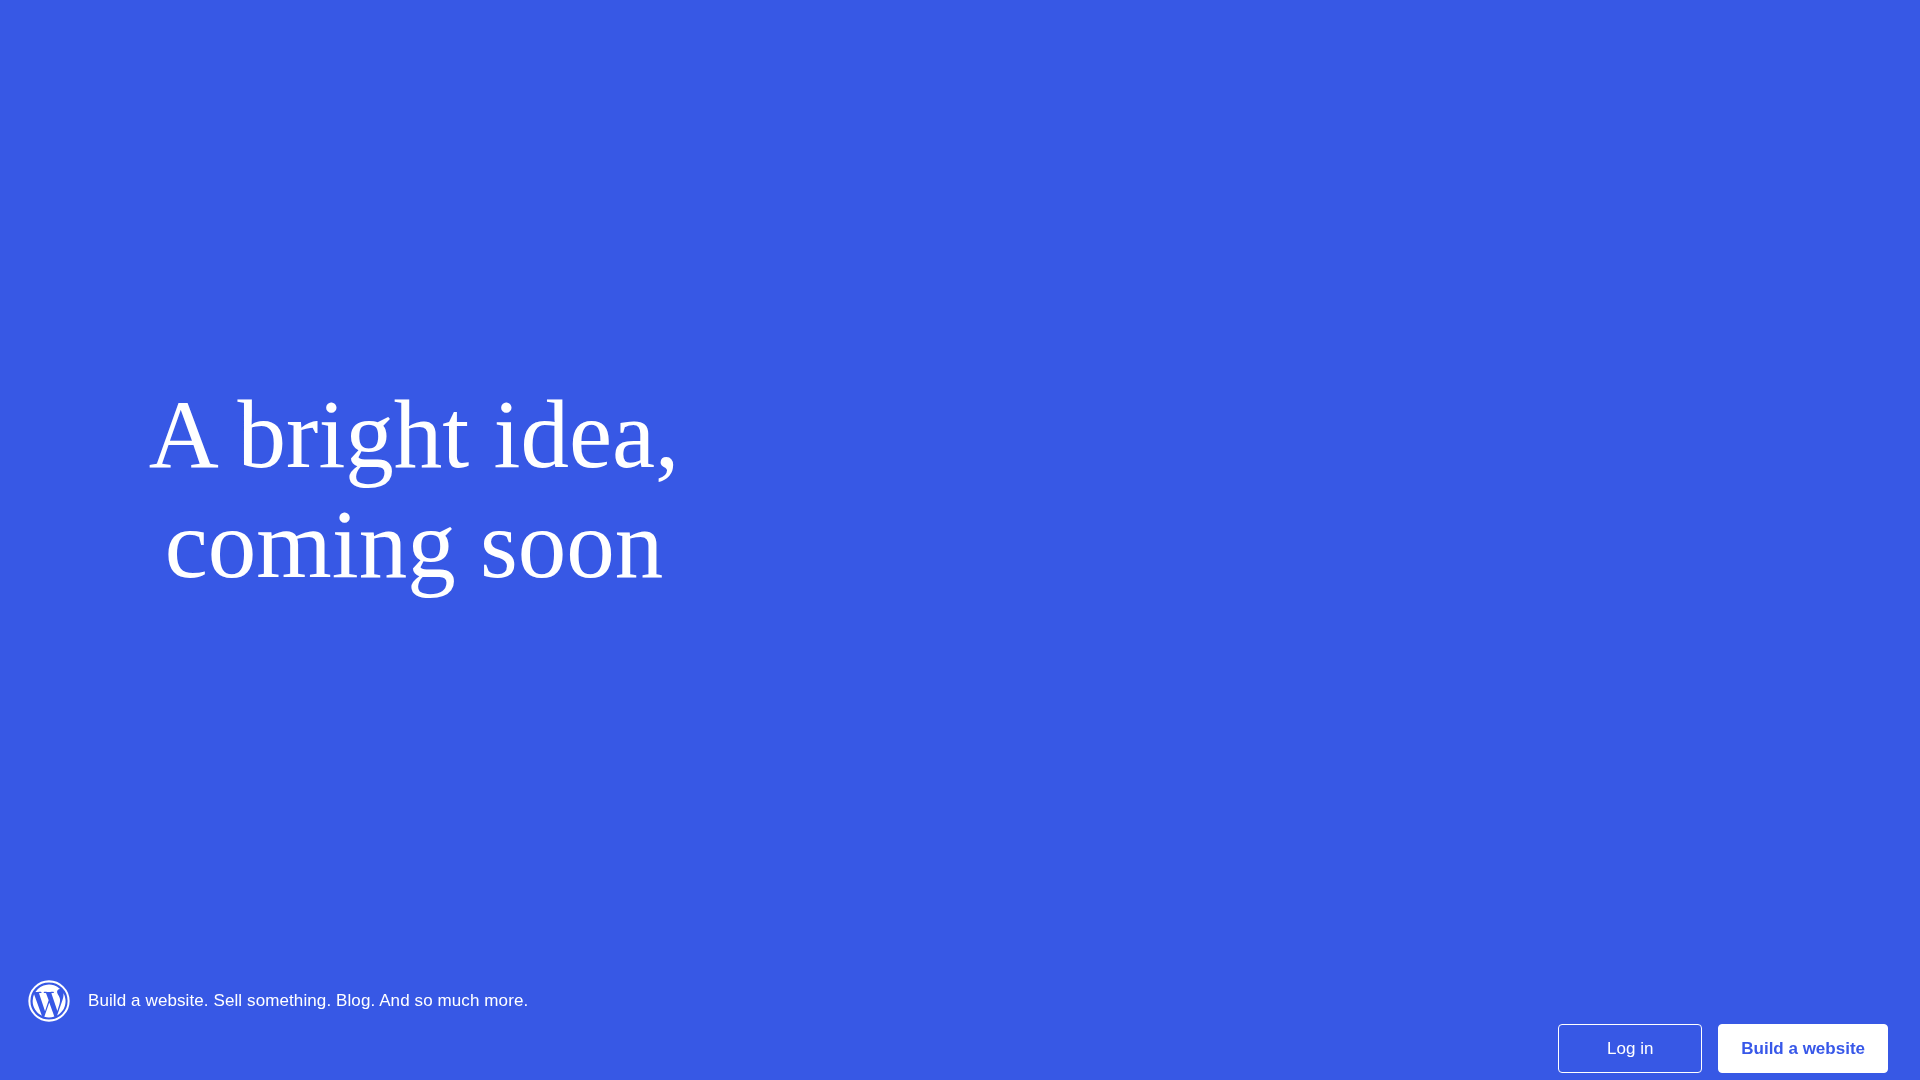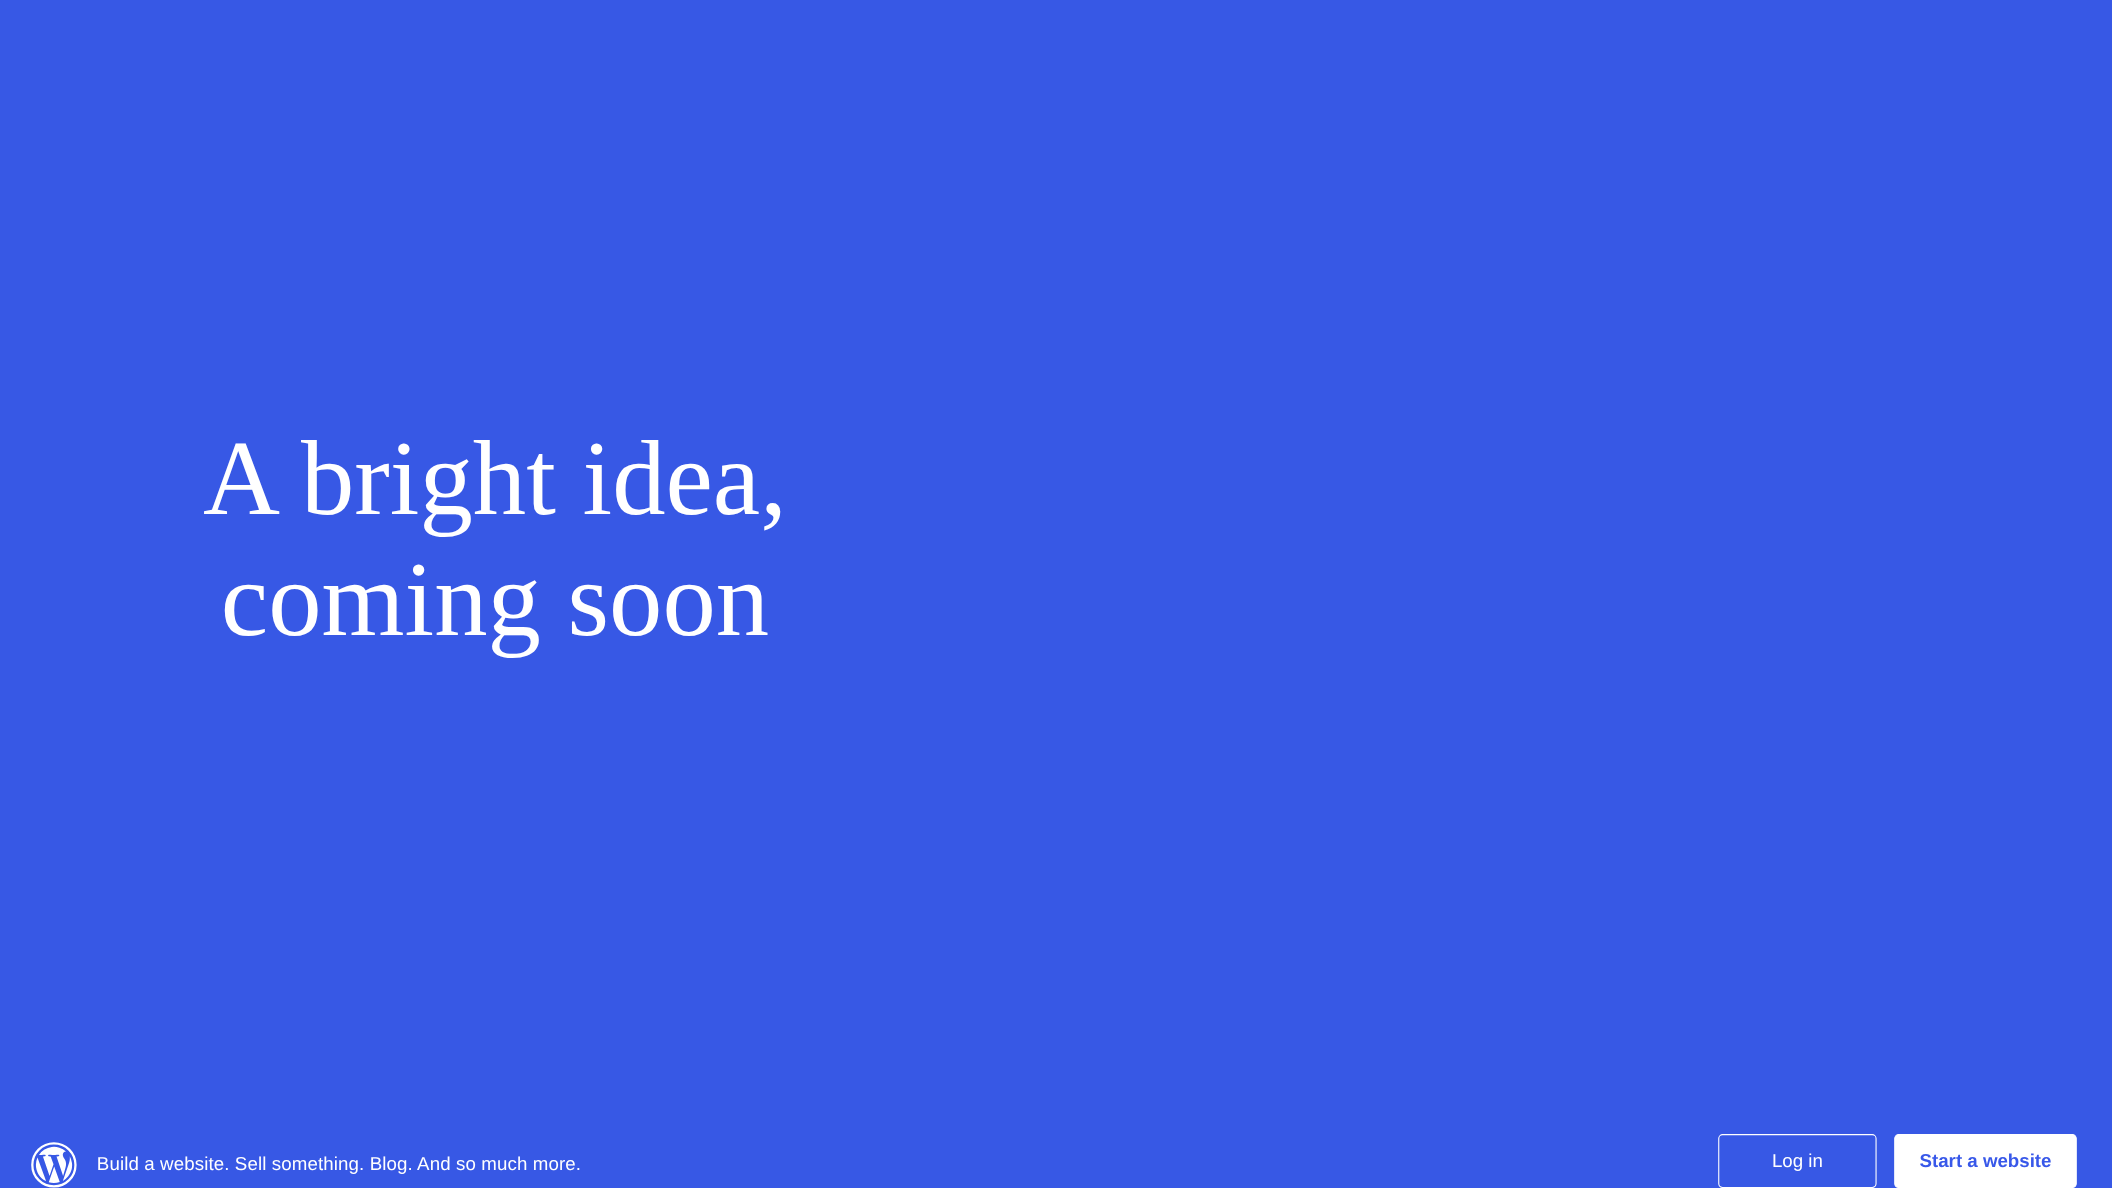--- a/index.html
+++ b/index.html
@@ -28,21 +28,21 @@
   .hero {
     position: absolute;
     left: 0;
     top: 0;
     width: 1920px;
     height: 980px;
     display: flex;
     align-items: center;
     justify-content: flex-start;
     box-sizing: border-box;
-    padding-left: 120px;
+    padding-left: 84px;
   }
 
   .hero-inner {
     width: 660px;
     text-align: center;
   }
 
   .hero-title {
     margin: 0;
     color: #ffffff;
@@ -55,21 +55,21 @@
   }
 
   
   .footer {
     position: absolute;
     left: 0;
     bottom: 0;
     width: 1920px;
     height: 100px;
     display: flex;
-    align-items: flex-end;
+    align-items: flex-start;
     box-sizing: border-box;
     padding: 0 32px 0 28px;
   }
 
   .footer-left {
     display: flex;
     align-items: center;
     gap: 18px;
     flex: 1 1 auto;
     min-width: 0;
@@ -153,18 +153,18 @@
           <circle cx="61" cy="61" r="57" fill="none" stroke="#ffffff" stroke-width="6"></circle>
           <path fill="#ffffff" d="M13.5 61c0 18.8 10.9 35 26.8 42.7L17.6 41.6A47.3 47.3 0 0 0 13.5 61zm79.6-2.4c0-5.9-2.1-9.9-3.9-13.1-2.4-3.9-4.7-7.2-4.7-11.2 0-4.4 3.3-8.5 8-8.5h.6a47.4 47.4 0 0 0-71.6 8.9h3c5 0 12.7-.6 12.7-.6 2.6-.2 2.9 3.6.3 3.9 0 0-2.6.3-5.5.5l17.5 52 10.5-31.5-7.5-20.5c-2.6-.2-5-.5-5-.5-2.6-.1-2.3-4.1.3-3.9 0 0 7.9.6 12.6.6 5 0 12.7-.6 12.7-.6 2.6-.2 2.9 3.6.3 3.9 0 0-2.6.3-5.5.5l17.4 51.6 4.8-16c2.1-6.6 3-11.4 3-15.5zm-31.3 6.6-14.4 41.9a47.4 47.4 0 0 0 29.2-.8l-.4-.7-14.4-40.4zm41-27.1c.2 1.5.3 3.2.3 5 0 4.9-.9 10.4-3.7 17.3l-14.8 42.8A47.4 47.4 0 0 0 102.8 38.1z"></path>
         </svg>
       </span>
 
       <span class="tagline">Build a website. Sell something. Blog. And so much more.</span>
     </div>
 
     <div class="footer-right">
       <a class="btn btn-login">Log in</a>
-      <a class="btn btn-start">Start a website</a>
+      <a class="btn btn-start">Build a website</a>
     </div>
 
   </footer>
 
 </div>
 
 </body></html>

